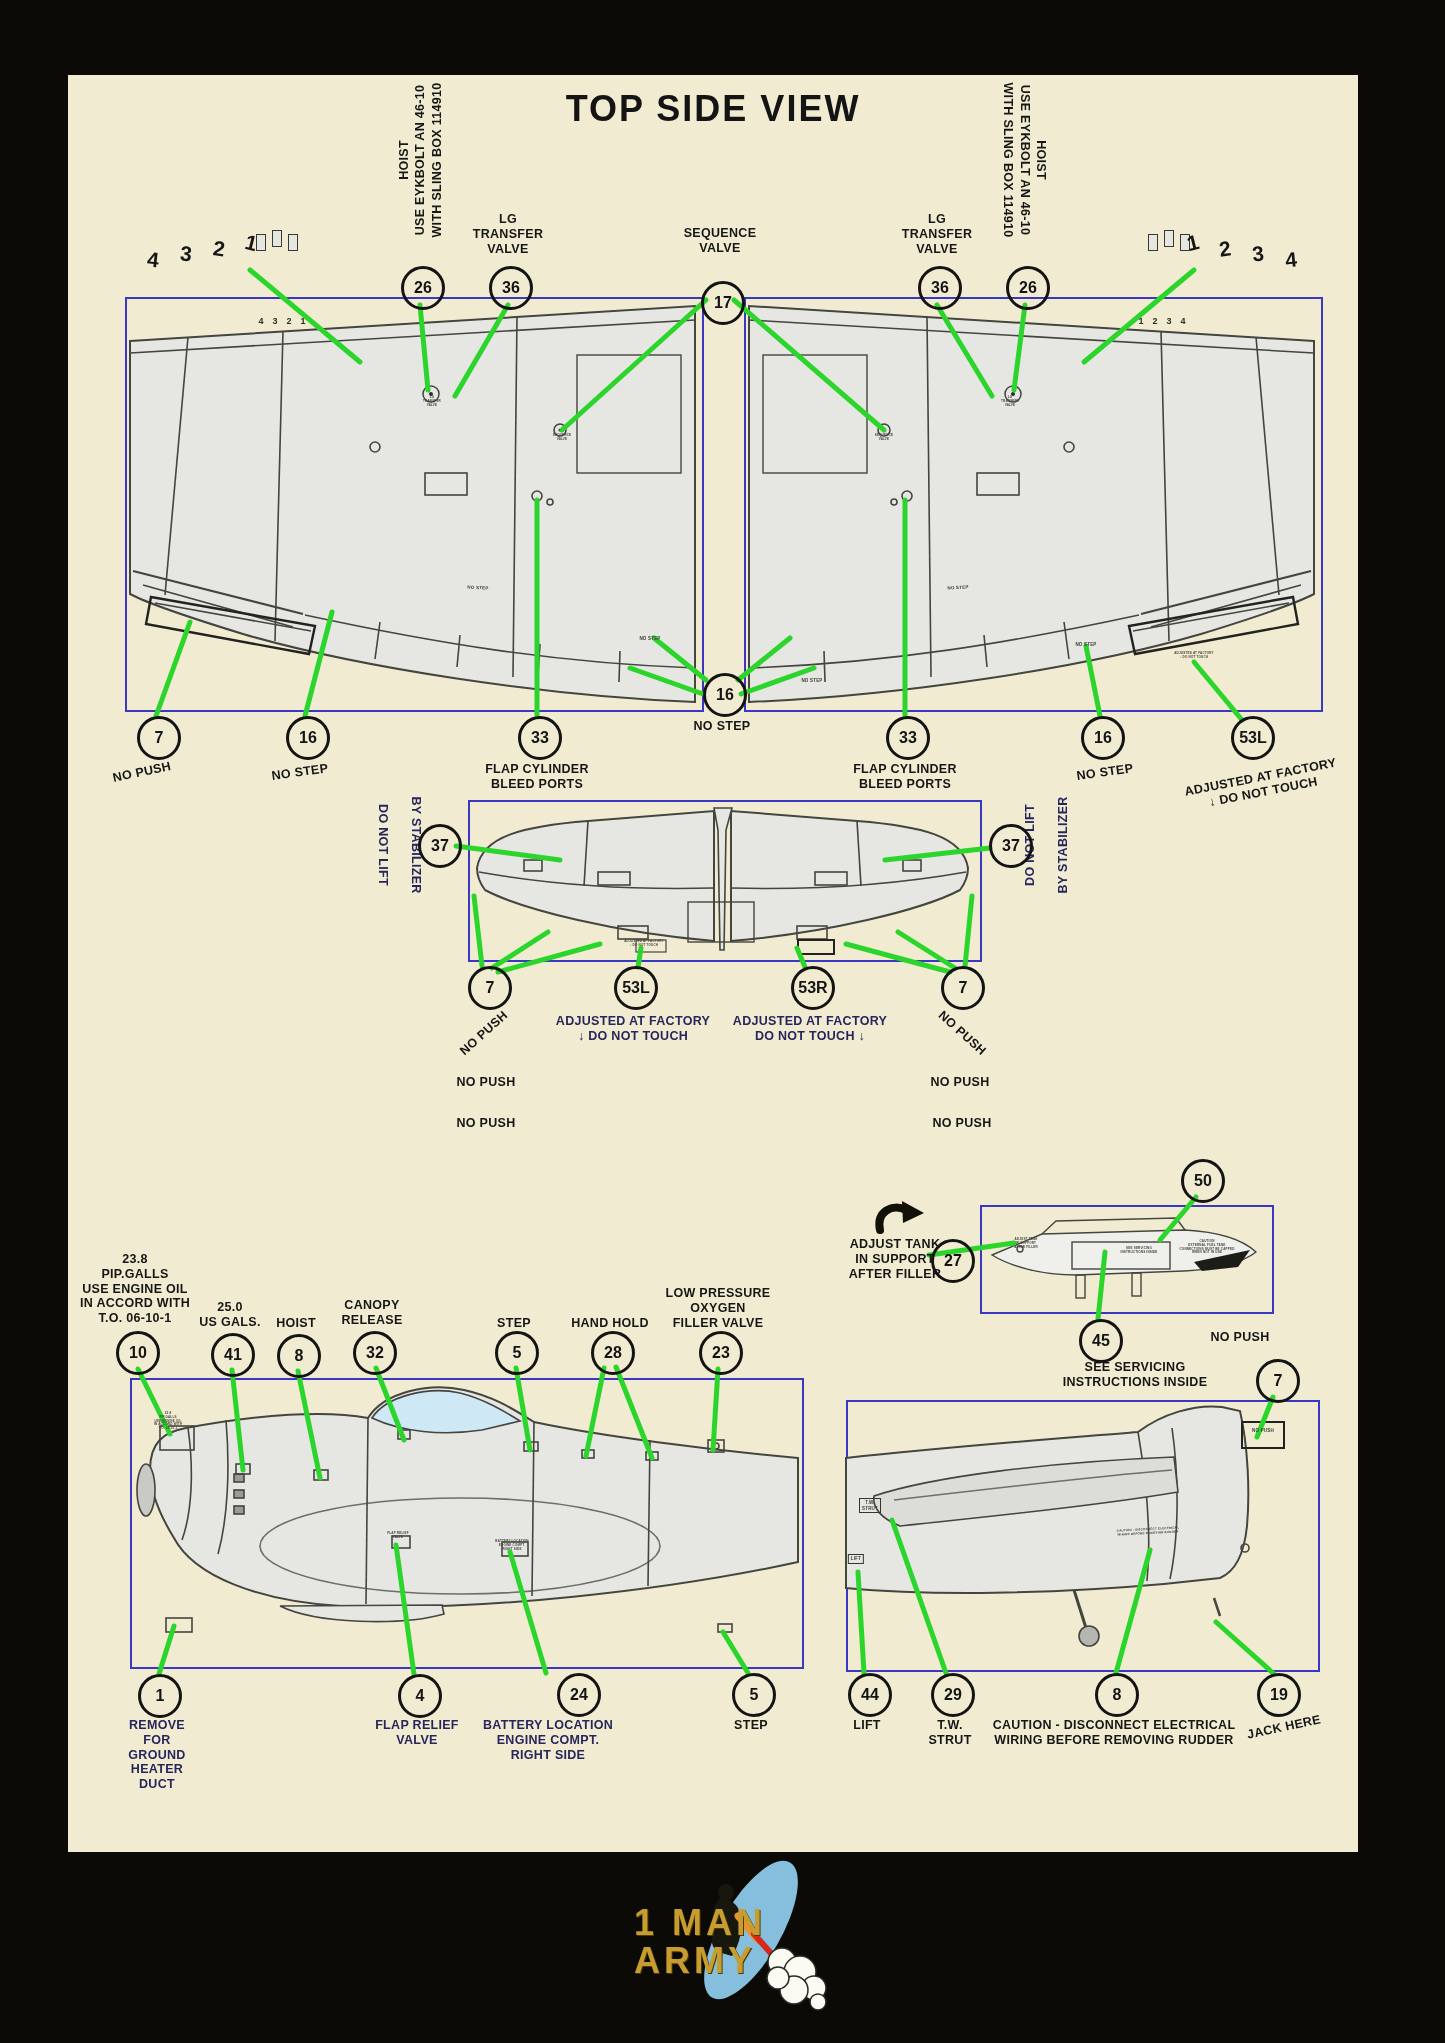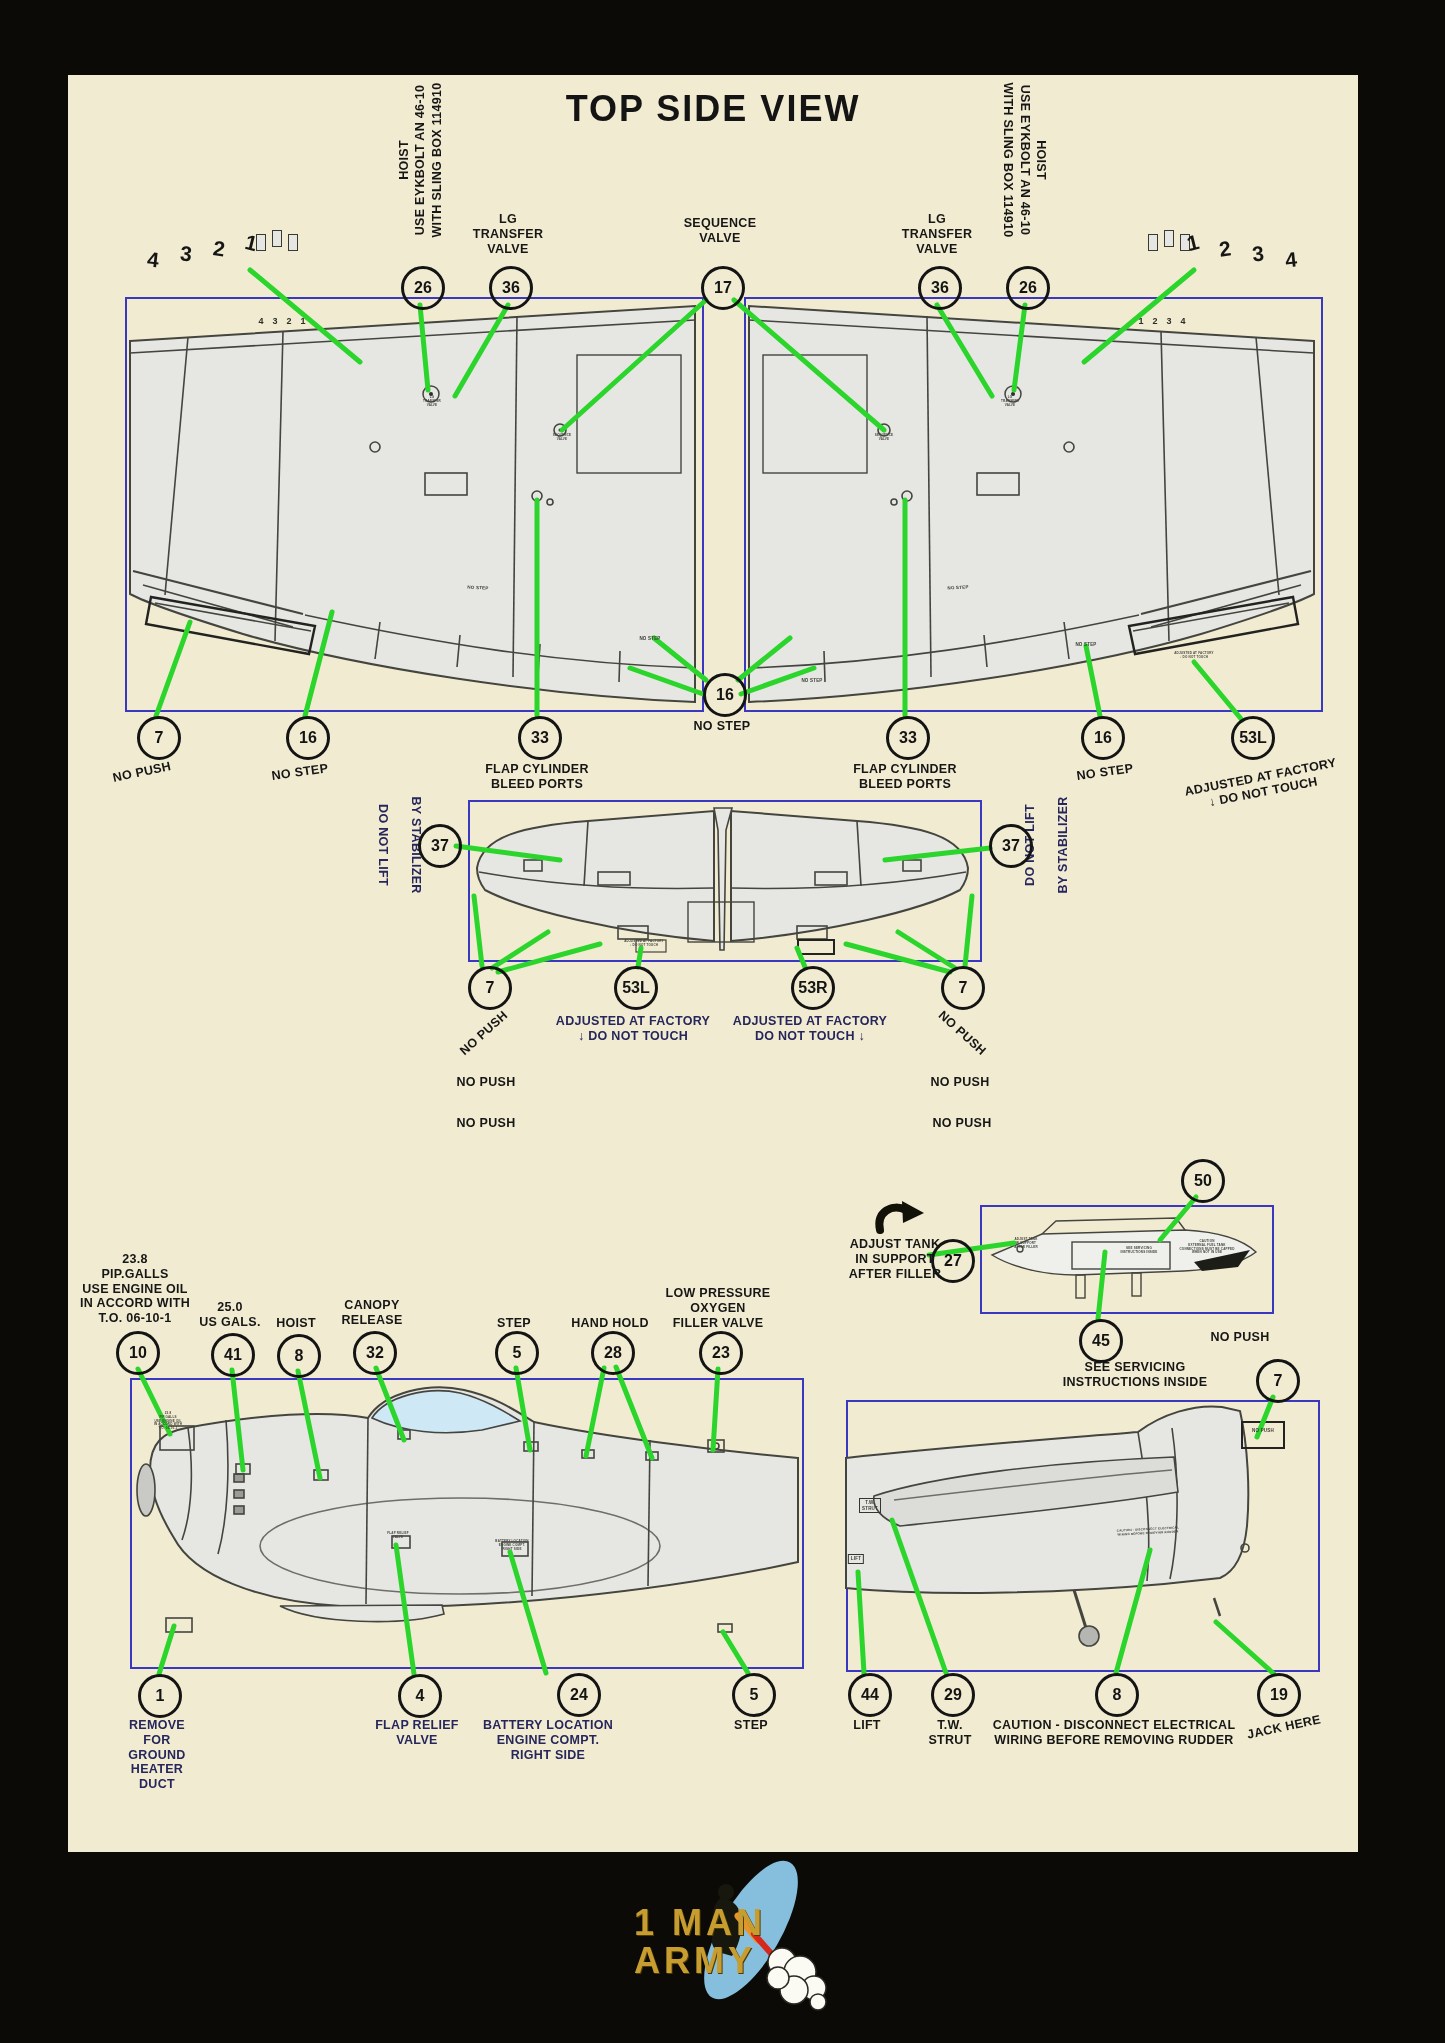--- a/index.html
+++ b/index.html
@@ -244,32 +244,32 @@
   <div class="smallnums" style="left:1162px;top:316px">
     <span>1</span>
     <span>2</span>
     <span>3</span>
     <span>4</span>
   </div>
 
   <div class="lbl" style="left:508px;top:212px">LG
 TRANSFER
 VALVE</div>
-  <div class="lbl" style="left:720px;top:216px">SEQUENCE
+  <div class="lbl" style="left:720px;top:226px">SEQUENCE
 VALVE</div>
   <div class="lbl" style="left:937px;top:212px">LG
 TRANSFER
 VALVE</div>
   <div class="circ" style="left:420px;top:285px">
       <span>26</span>
     </div>
   <div class="circ" style="left:508px;top:285px">
       <span>36</span>
     </div>
-  <div class="circ" style="left:720px;top:285px">
+  <div class="circ" style="left:720px;top:300px">
       <span>17</span>
     </div>
   <div class="circ" style="left:937px;top:285px">
       <span>36</span>
     </div>
   <div class="circ" style="left:1025px;top:285px">
       <span>26</span>
     </div>
 
   <div class="circ" style="left:156px;top:735px">

